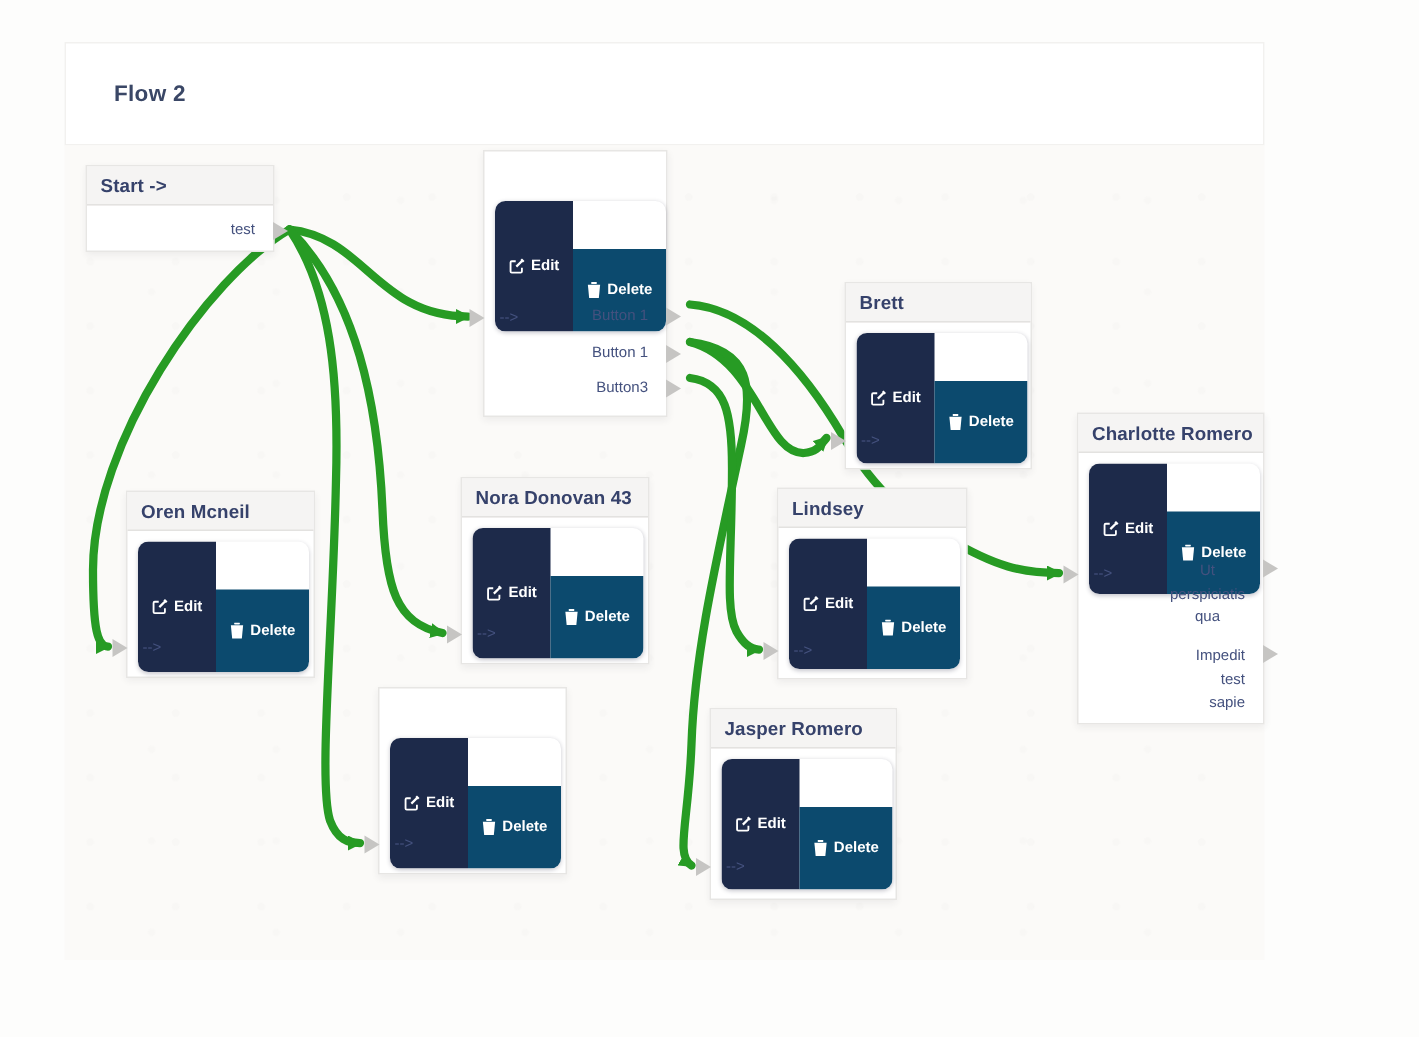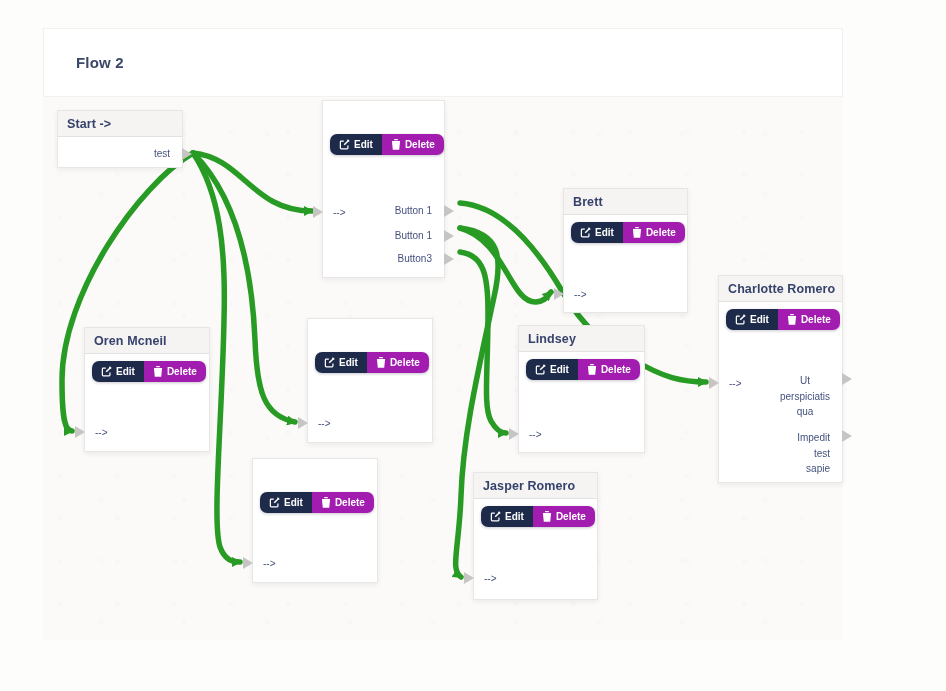--- a/index.html
+++ b/index.html
@@ -39,24 +39,24 @@
     height:26px;background:#f5f4f3;border-bottom:1px solid #e3e2e0;
     display:flex;align-items:center;padding-left:9px;box-sizing:border-box;
     font-size:12.5px;font-weight:700;color:#36426b;letter-spacing:.1px;
     white-space:nowrap;overflow:hidden;
   }
   .btn-group{position:absolute;left:7px;top:33px;display:flex;border-radius:7px;overflow:hidden;
     box-shadow:0 1px 3px rgba(30,30,60,.25);}
   .btn{
     display:inline-flex;align-items:center;gap:4px;border:none;cursor:pointer;
     font-family:"Liberation Sans",sans-serif;font-size:10px;font-weight:700;color:#ffffff;
-    padding:5px 9px;line-height:1;
+    padding:22px 9px;line-height:1;
   }
   .btn-edit{background:#1d2a4a;}
-  .btn-delete{background:#a21caf;}
+  .btn-delete{background:#0c4a6e;margin-top:32px;}
   .io-row{position:absolute;font-size:10px;color:#44517e;white-space:nowrap;}
   .in-label{position:absolute;left:10px;transform:translateY(-50%);}
   .out-label{position:absolute;right:12px;transform:translateY(-50%);text-align:right;line-height:1.55;}
   .port{position:absolute;width:0;height:0;border-top:6px solid transparent;border-bottom:6px solid transparent;border-left:10px solid #c6c5c3;}
   .port-in{left:-10px;transform:translateY(-50%);}
   .port-out{right:-10px;transform:translateY(-50%);}
 </style>
 </head>
 <body>
 
@@ -185,20 +185,21 @@
             <rect x="3.6" y="0" width="4.8" height="1.6" rx="0.5"></rect>
             <path d="M0.8 2.4 h10.4 l-1.1 11.2 h-8.2 Z"></path>
           </svg>
           <span>Delete</span>
         </button>
       </div>
       <div class="port port-in" style="top: 104px;"></div>
       <div class="io-row in-label" style="top: 104px;">--&gt;</div>
     </div>
     <div class="node" style="left: 307px; top: 318px; width: 126px; height: 125px;">
+      <div class="node-header">Nora Donovan 43</div>
       <div class="btn-group">
         <button class="btn btn-edit">
           <svg width="11" height="11" viewBox="0 0 16 16" fill="none" stroke="#fff" stroke-width="1.8">
             <path d="M13 9.5 V13 a1.2 1.2 0 0 1 -1.2 1.2 H3.2 A1.2 1.2 0 0 1 2 13 V4.4 a1.2 1.2 0 0 1 1.2 -1.2 H7"></path>
             <path d="M14.3 1.7 L7.6 8.4 M12.3 1.2 l2.5 2.5" stroke-width="2.2"></path>
           </svg>
           <span>Edit</span>
         </button>
         <button class="btn btn-delete">
           <svg width="10" height="11" viewBox="0 0 12 14" fill="#fff">

